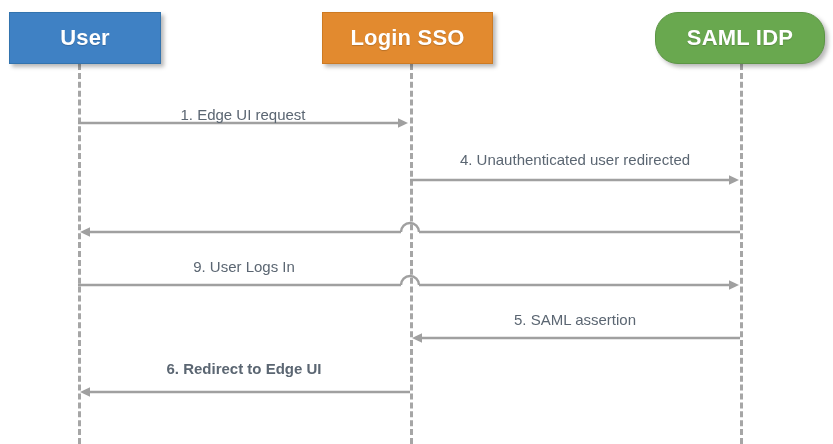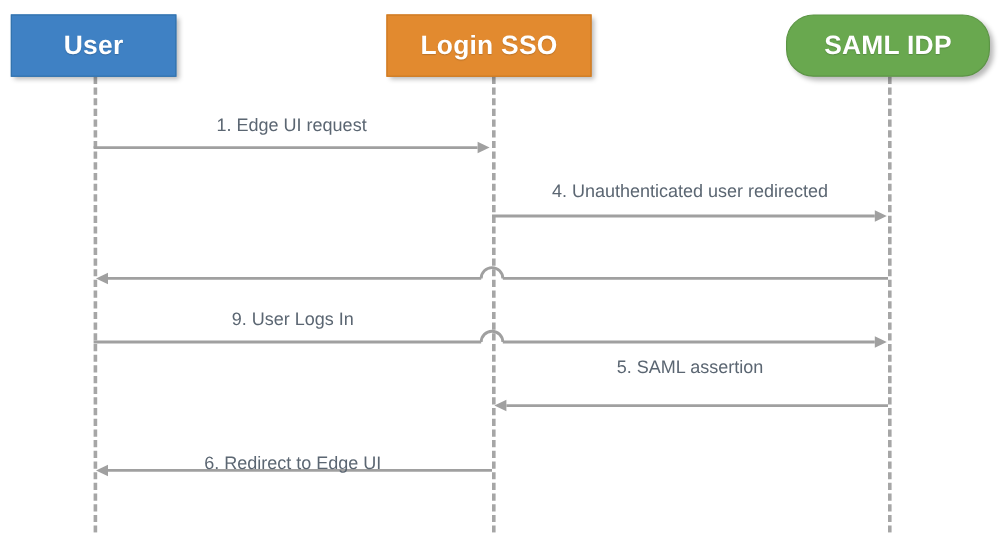--- a/index.html
+++ b/index.html
@@ -101,36 +101,36 @@
       <line x1="740" y1="338" x2="422" y2="338" stroke="#a0a0a0" stroke-width="2.4"></line>
       <path d="M422,333.2 L412,338 L422,342.8 z" fill="#a0a0a0"></path>
     </g>
 
     <g>
       <line x1="410" y1="392" x2="90" y2="392" stroke="#a0a0a0" stroke-width="2.4"></line>
       <path d="M90,387.2 L80,392 L90,396.8 z" fill="#a0a0a0"></path>
     </g>
   </svg>
 
-  <div class="actor-box" style="left:9px; top:12px; width:138px; height:52px; background:#3f81c4; border-color:#3273ae;">
+  <div class="actor-box" style="left:9px; top:12px; width:152px; height:52px; background:#3f81c4; border-color:#3273ae;">
     <span class="actor-label">User</span>
   </div>
 
   <div class="actor-box" style="left:322px; top:12px; width:171px; height:52px; background:#e28a2f; border-color:#cd7a22;">
     <span class="actor-label">Login SSO</span>
   </div>
 
   <div class="actor-box" style="left:655px; top:12px; width:170px; height:52px; background:#69a84f; border-color:#5c9545;border-radius:23px;">
     <span class="actor-label">SAML IDP</span>
   </div>
 
-  <div class="msg-label" style="left:143px; top:96px; width:200px;">1. Edge UI request</div>
+  <div class="msg-label" style="left:143px; top:106px; width:200px;">1. Edge UI request</div>
 
   <div class="msg-label" style="left:425px; top:151px; width:300px;">4. Unauthenticated user redirected</div>
 
 
   <div class="msg-label" style="left:144px; top:258px; width:200px;">9. User Logs In</div>
 
-  <div class="msg-label" style="left:475px; top:298px; width:200px;">5. SAML assertion</div>
+  <div class="msg-label" style="left:475px; top:311px; width:200px;">5. SAML assertion</div>
 
-  <div class="msg-label" style="left:144px; top:378px; width:200px;">6. Redirect to Edge UI</div>
+  <div class="msg-label" style="left:144px; top:360px; width:200px;font-weight:bold;">6. Redirect to Edge UI</div>
 
 </div>
 
 </body></html>

